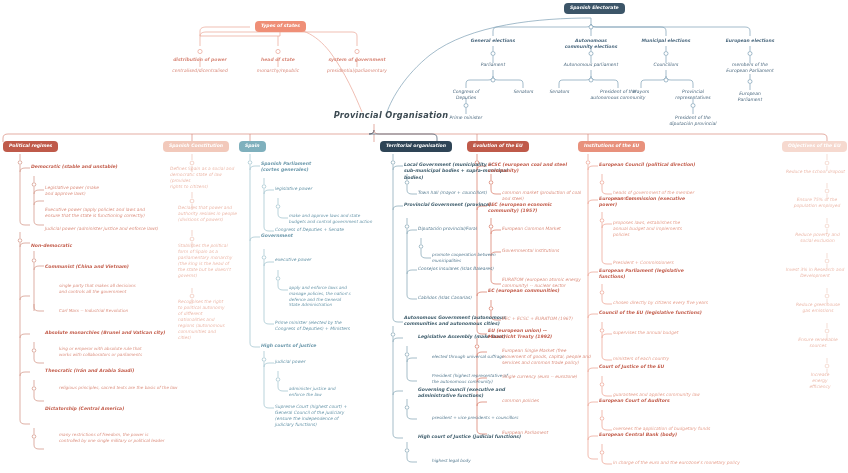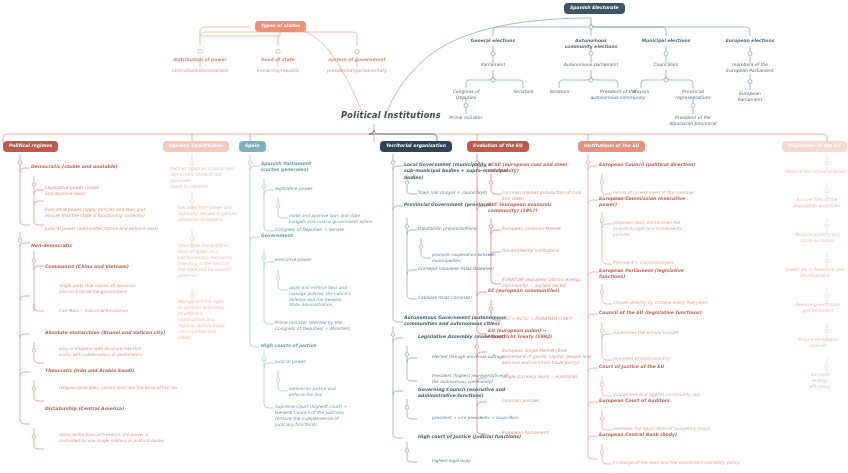--- a/index.html
+++ b/index.html
@@ -315,21 +315,21 @@
         <path d="M827,323 L827,328"></path>
         <circle cx="827" cy="331" r="1.9" fill="#fff" stroke="#f0cec2"></circle>
         <path d="M827,334 L827,339"></path>
         <path d="M827,358 L827,363"></path>
         <circle cx="827" cy="366" r="1.9" fill="#fff" stroke="#f0cec2"></circle>
         <path d="M827,369 L827,374"></path>
       </g>
     </g>
   </svg>
 
-  <div class="center-title" style="left:391px;top:110px;transform:translateX(-50%);">Political Institutions</div>
+  <div class="center-title" style="left:391px;top:110px;transform:translateX(-50%);">Provincial Organisation</div>
 
   <div class="pill" style="left:255px;top:21px;background:#ef8f77;">Types of states</div>
   <div class="tlab red" style="left:160px;top:57px;width:80px;">distribution of power</div>
   <div class="tlab red" style="left:238px;top:57px;width:80px;">head of state</div>
   <div class="tlab red" style="left:317px;top:57px;width:80px;">system of government</div>
   <div class="tlab red thin" style="left:155px;top:68px;width:90px;">centralised/dicentralised</div>
   <div class="tlab red thin" style="left:233px;top:68px;width:90px;">monarchy/republic</div>
   <div class="tlab red thin" style="left:312px;top:68px;width:90px;">presidential/parliamentary</div>
 
   <div class="pill" style="left:564px;top:3px;background:#3c5568;">Spanish Electorate</div>

